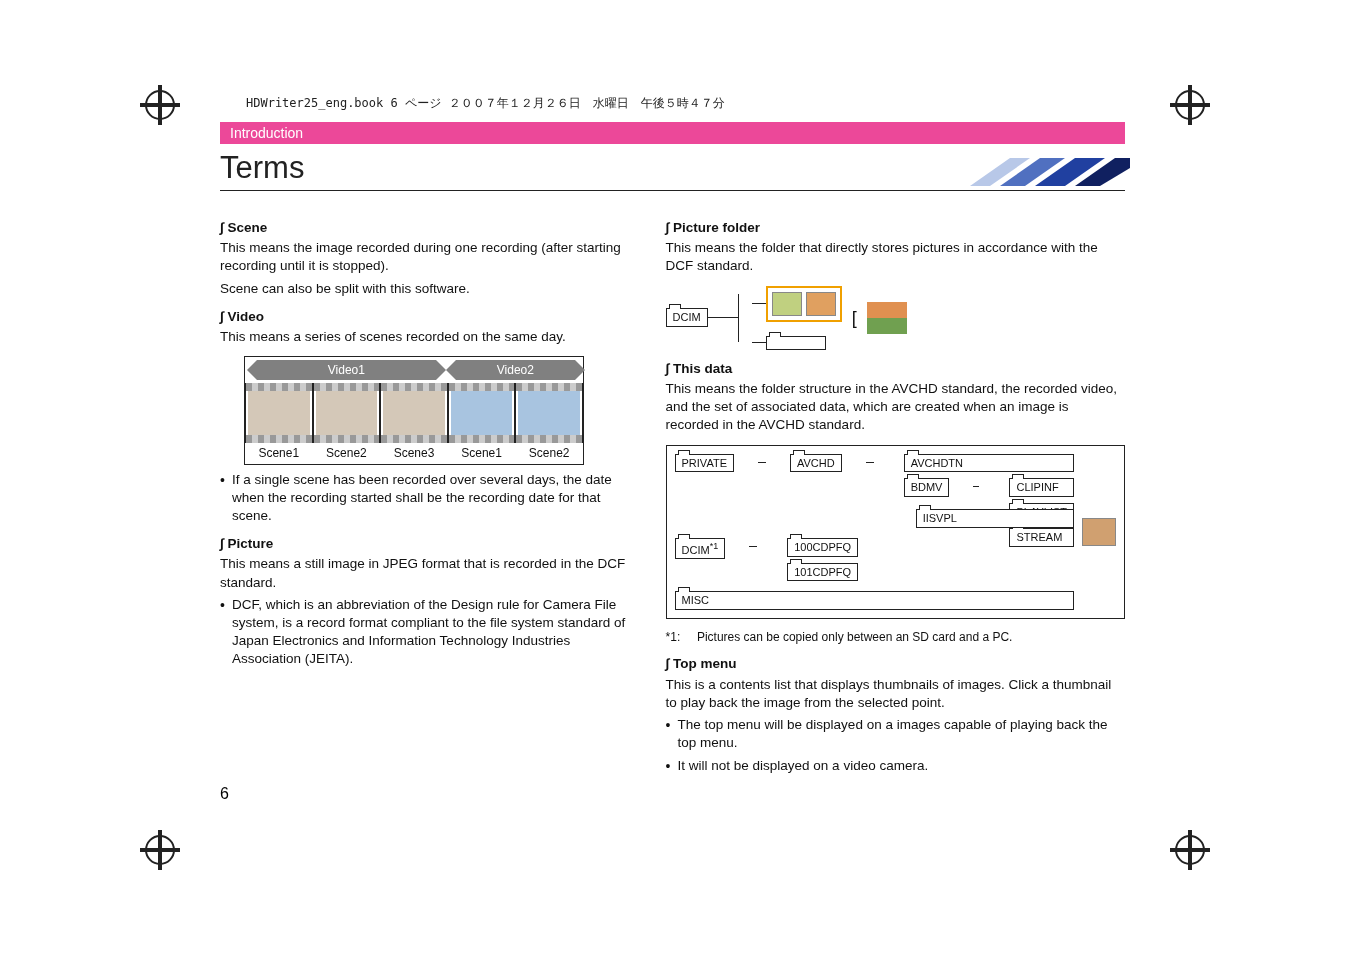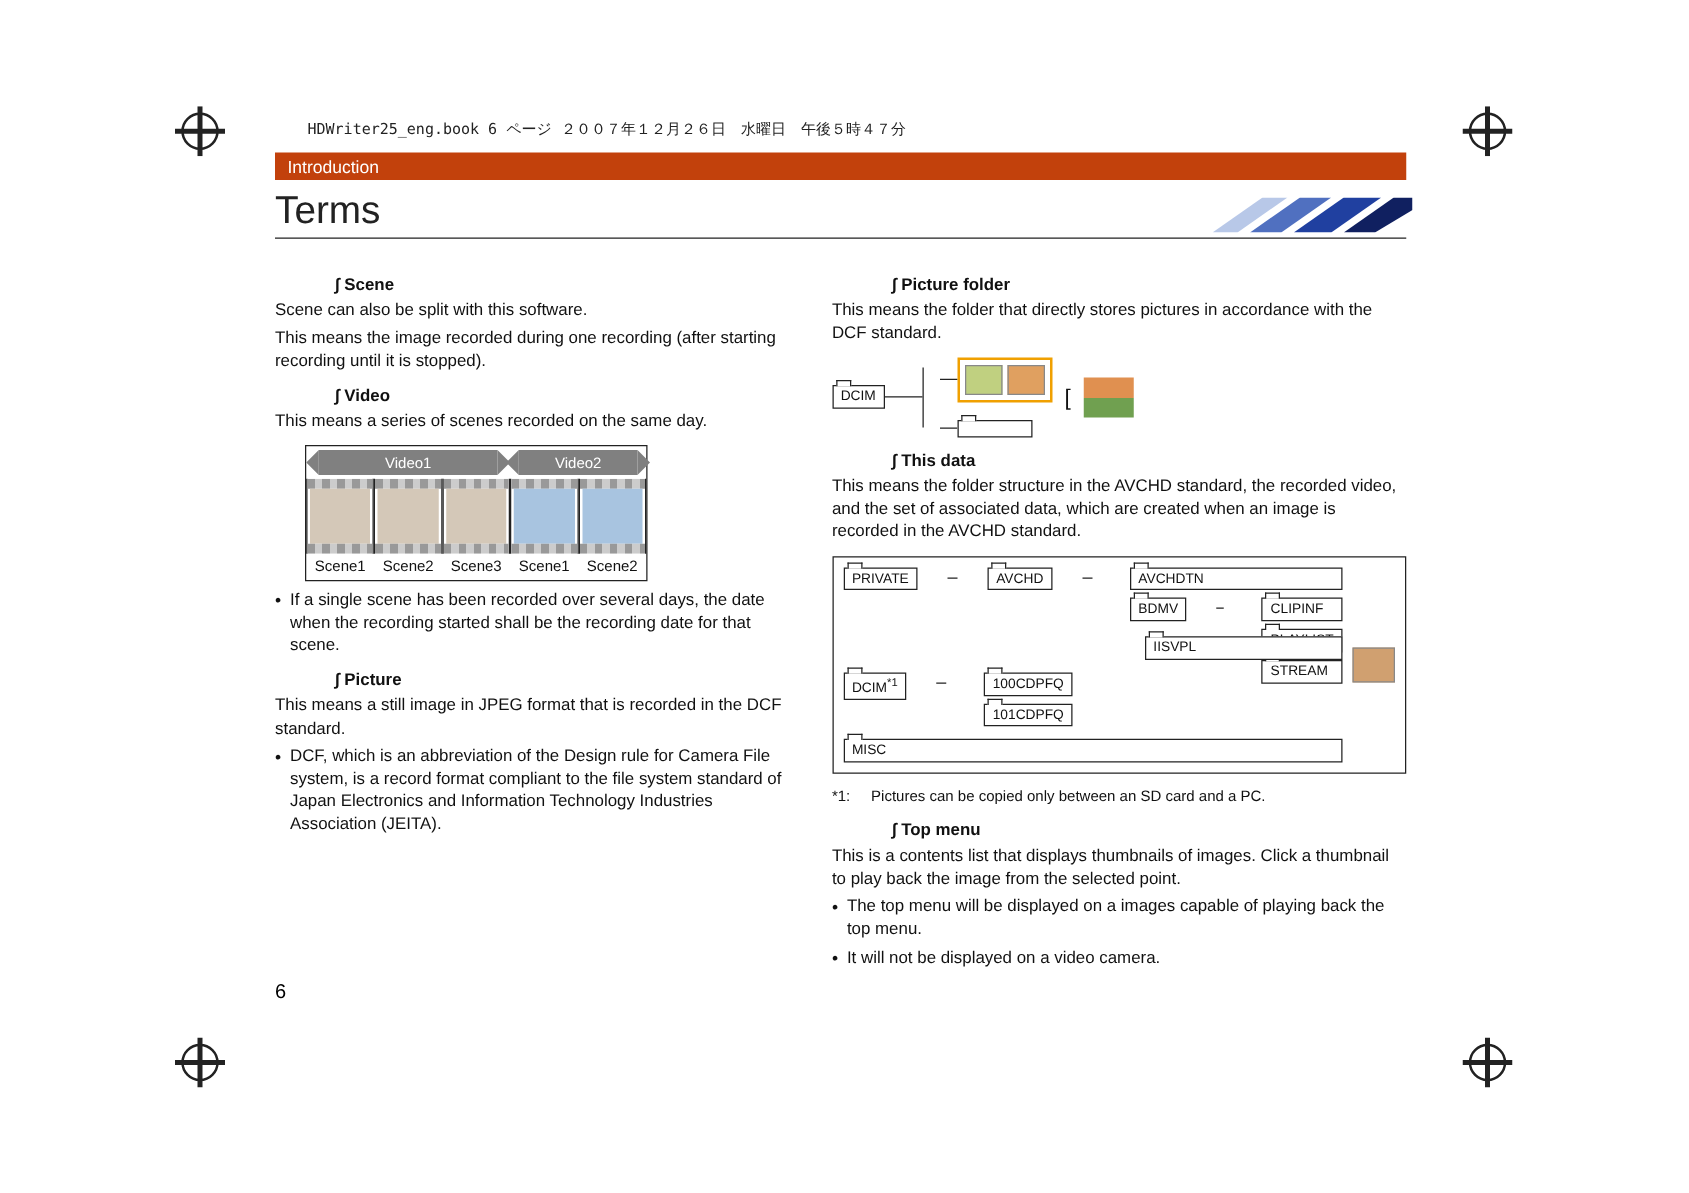--- a/index.html
+++ b/index.html
@@ -1,37 +1,37 @@
 <!DOCTYPE html>
 <html><head>
 <meta charset="utf-8">
 <style>
   * { margin: 0; padding: 0; box-sizing: border-box; }
   body { font-family: Arial, Helvetica, sans-serif; background: #fff; width: 1351px; height: 954px; position: relative; }
   .page { position: absolute; left: 220px; top: 95px; width: 910px; }
   .header-meta { font-family: "MS Mincho", monospace; font-size: 12px; color: #222; margin-bottom: 8px; margin-left: 26px; }
-  .intro-bar { background: #c2410c; color: #fff; font-size: 14px; padding: 3px 10px; margin-top: 10px; width: 905px; font-weight: normal;}
+  .intro-bar { background: #ec4899; color: #fff; font-size: 14px; padding: 3px 10px; margin-top: 10px; width: 905px; font-weight: normal;}
   .title-row { display: flex; align-items: flex-end; margin-top: 6px; }
   .page-title { font-size: 31px; font-weight: normal; color: #222; flex: 1; }
   .diagonal-stripes { width: 160px; height: 28px; }
   .title-rule { border: none; border-top: 1px solid #222; margin-top: 4px; width: 905px; }
   .two-col { display: flex; gap: 40px; margin-top: 18px; width: 905px; }
   .col { flex: 1; font-size: 13.5px; line-height: 1.35; color: #111; }
-  .term-head { font-weight: bold; margin-top: 10px; margin-bottom: 2px; margin-left: 48px; }
+  .term-head { font-weight: bold; margin-top: 10px; margin-bottom: 2px; }
   .term-head .sq { font-family: sans-serif; }
   .body-text { margin-bottom: 4px; }
   ul.bullets { list-style: none; margin-top: 4px; }
   ul.bullets li { position: relative; padding-left: 12px; margin-bottom: 4px; }
   ul.bullets li::before { content: "•"; position: absolute; left: 0; top: 0; font-size: 14px; }
   .footnote { font-size: 12px; margin-top: 4px; }
   .footnote-label { display: inline-block; width: 28px; vertical-align: top; }
   .footnote-text { display: inline-block; width: calc(100% - 32px); vertical-align: top; }
   .page-number { position: absolute; left: 220px; top: 785px; font-size: 16px; }
   
-  .video-diagram { border: 1px solid #222; width: 274px; margin: 10px 0 6px 24px; }
+  .video-diagram { border: 1px solid #222; width: 340px; margin: 10px 0 6px 24px; }
   .vd-top { display: flex; }
   .vd-arrow { flex: 1; height: 26px; display: flex; align-items: center; justify-content: center; color: #fff; font-size: 12px; position: relative; }
   .vd-arrow-inner { background: #808080; width: 88%; height: 20px; display: flex; align-items: center; justify-content: center; position: relative; }
   .vd-arrow-inner::before, .vd-arrow-inner::after { content:""; position:absolute; width:0; height:0; border-top:10px solid transparent; border-bottom:10px solid transparent; }
   .vd-arrow-inner::before { left:-10px; border-right:10px solid #808080; }
   .vd-arrow-inner::after { right:-10px; border-left:10px solid #808080; }
   .vd-film { display: flex; height: 60px; }
   .vd-frame { flex: 1; border-left: 1px solid #222; border-right: 1px solid #222; position: relative; overflow: hidden; }
   .vd-frame::before, .vd-frame::after { content:""; position:absolute; left:0; right:0; height:8px; background: repeating-linear-gradient(90deg, #999 0 6px, #ccc 6px 12px); }
   .vd-frame::before { top:0; }
@@ -101,22 +101,22 @@
       <polygon points="65,28 105,0 135,0 95,28" fill="#2040a0"></polygon>
       <polygon points="105,28 145,0 160,0 160,10 130,28" fill="#102060"></polygon>
     </svg>
   </div>
   <hr class="title-rule">
 
   <div class="two-col">
 
     <div class="col">
       <div class="term-head"><span class="sq">∫ </span><span>Scene</span></div>
+      <div class="body-text">This means the image recorded during one recording (after starting recording until it is stopped).</div>
       <div class="body-text">Scene can also be split with this software.</div>
-      <div class="body-text">This means the image recorded during one recording (after starting recording until it is stopped).</div>
 
       <div class="term-head"><span class="sq">∫ </span><span>Video</span></div>
       <div class="body-text">This means a series of scenes recorded on the same day.</div>
 
       <div class="video-diagram">
         <div class="vd-top">
           <div class="vd-arrow" style="flex:3">
               <div class="vd-arrow-inner">Video1</div>
             </div>
           <div class="vd-arrow" style="flex:2">

